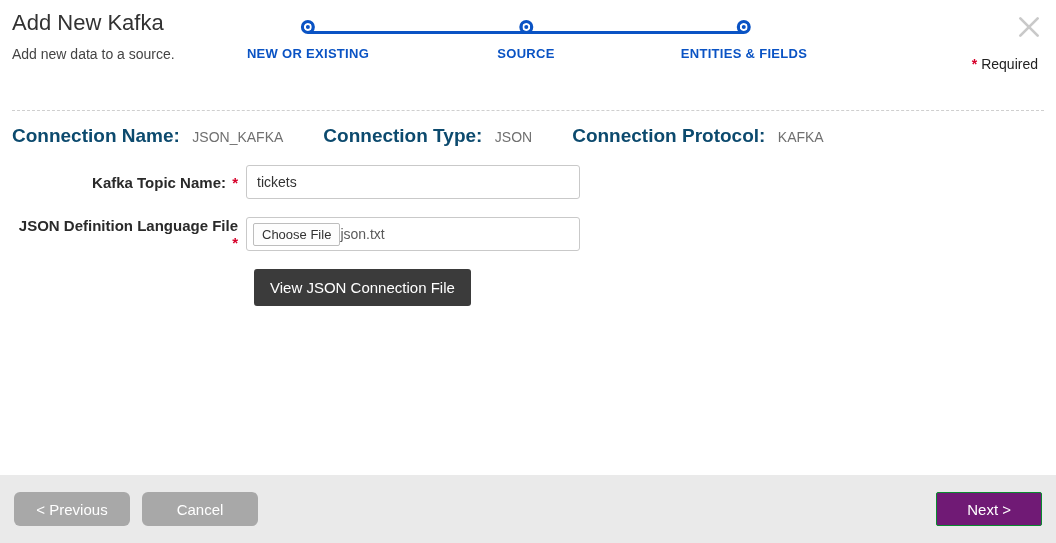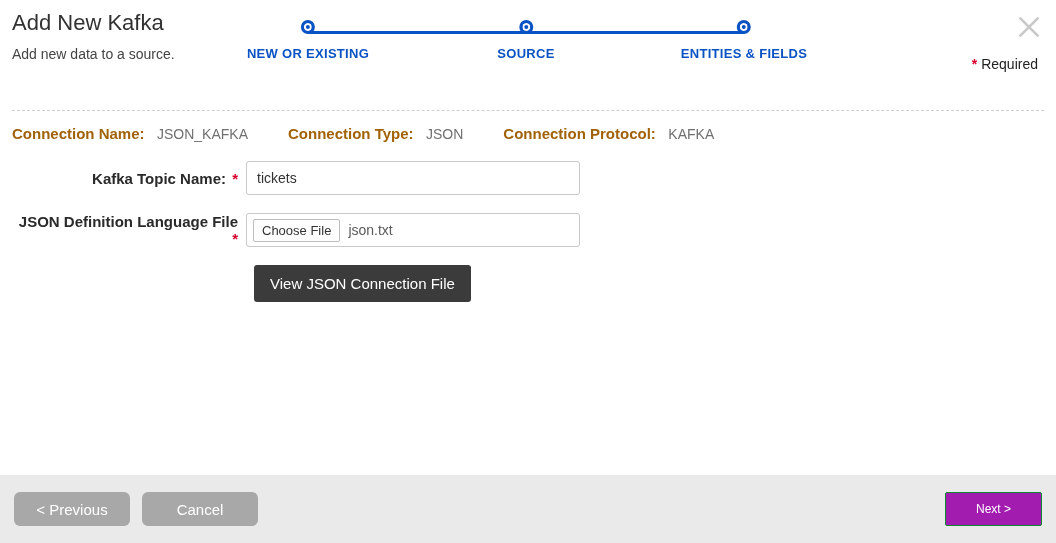--- a/index.html
+++ b/index.html
@@ -23,33 +23,33 @@
   .required-note { position: absolute; right: 18px; top: 56px; font-size: 14px; color: #222; }
   .star { color: #d6002a; font-weight: 700; }
 
   .close-x { position: absolute; right: 14px; top: 14px; cursor: pointer; opacity: 0.45; }
   .close-x svg { width: 26px; height: 26px; display: block; }
 
   .divider { border: none; border-top: 1px dashed #cfcfcf; margin: 48px 12px 14px 12px; }
 
   .form-area { padding: 0 12px; }
   .conn-row { display: flex; gap: 40px; align-items: baseline; margin-bottom: 18px; }
-  .conn-label { font-weight: 700; color: #a16207; font-size: 15px; margin-right: 8px; }
+  .conn-label { font-weight: 700; color: #0c4a6e; font-size: 19px; margin-right: 8px; }
   .conn-value { color: #707070; font-size: 14px; }
 
   .field-row { display: flex; align-items: center; margin-bottom: 18px; }
   .field-label { width: 234px; text-align: right; font-weight: 700; color: #2a2a2a; font-size: 15px; padding-right: 8px; }
   .field-label .star { margin-left: 2px; }
   .text-input {
     width: 334px; height: 34px; border: 1px solid #c9c9c9; border-radius: 3px;
     font-size: 14px; padding: 0 10px; color: #333; background: #fff;
   }
   .file-wrap {
     width: 334px; height: 34px; border: 1px solid #c9c9c9; border-radius: 3px;
-    display: flex; align-items: center; padding: 3px 6px; gap: 8px; background: #fff;
+    display: flex; align-items: center; padding: 3px 6px; background: #fff;
   }
   .choose-btn {
     border: 1px solid #bdbdbd; border-radius: 2px; background: #fdfdfd; font-size: 13px;
     padding: 3px 8px; color: #333;
   }
   .file-name { font-size: 14px; color: #5a5a5a; }
 
   .view-btn {
     margin-left: 242px; background: #3b3b3b; color: #fff; border: none;
     border-radius: 3px; padding: 10px 16px; font-size: 15px; cursor: pointer;
@@ -60,22 +60,22 @@
     background: #eaeaea; display: flex; align-items: center;
     padding: 0 14px; justify-content: space-between;
   }
   .footer-left { display: flex; gap: 12px; }
   .gray-btn {
     background: #a8a8a8; color: #fff; border: none; border-radius: 6px;
     padding: 0 20px; height: 34px; font-size: 15px; cursor: pointer;
     min-width: 116px;
   }
   .green-btn {
-    background: #a21caf; color: #fff; border: 1px solid #0a8a30; border-radius: 2px;
-    padding: 0 30px; height: 34px; font-size: 12px; cursor: pointer;
+    background: #701a75; color: #fff; border: 1px solid #0a8a30; border-radius: 2px;
+    padding: 0 30px; height: 34px; font-size: 15px; cursor: pointer;
   }
 </style>
 </head>
 <body>
 
 <div class="page">
 
   <div class="header-area">
     <h1 class="title">Add New Kafka</h1>
     <p class="subtitle">Add new data to a source.</p>

